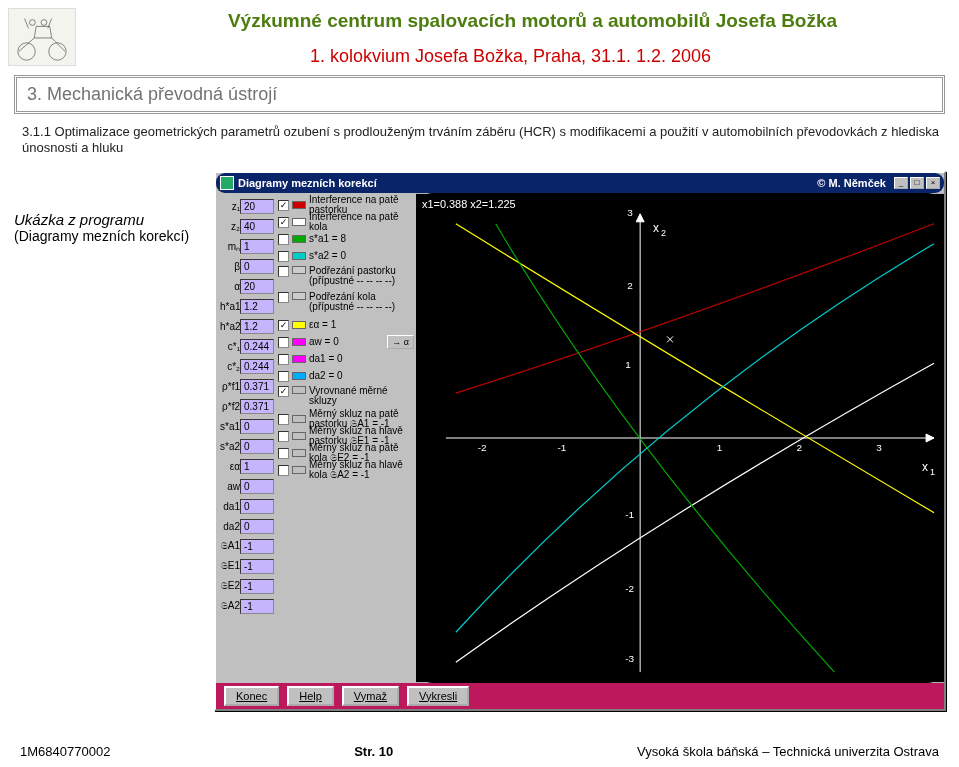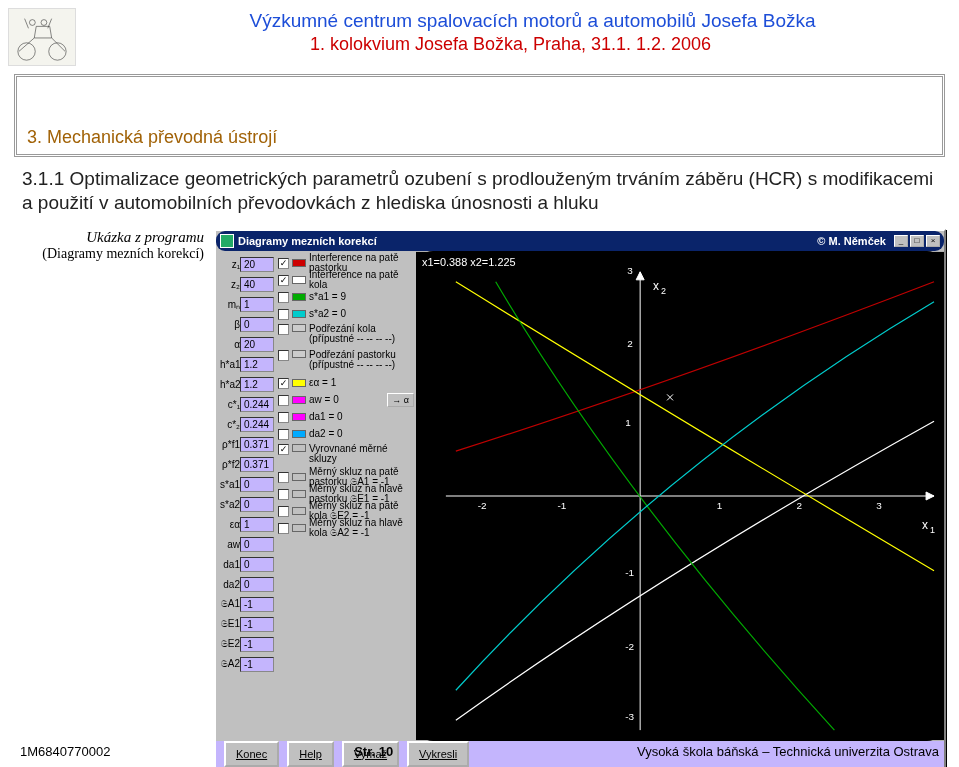--- a/index.html
+++ b/index.html
@@ -2,30 +2,30 @@
 <html><head>
 <meta charset="utf-8">
 <style>
   * { box-sizing: border-box; margin: 0; padding: 0; }
   body { width: 959px; height: 767px; background: #fff; font-family: Arial, sans-serif; position: relative; overflow: hidden; }
 
   .header { display: flex; align-items: flex-start; padding: 8px 14px 2px 8px; }
   .logo { width: 68px; height: 58px; background: #f4f4ee; border: 1px solid #ddd; position: relative; }
   .logo svg { width: 100%; height: 100%; }
   .title-block { flex: 1; text-align: center; padding-top: 2px; }
-  .main-title { color: #1d4ed8; font-weight: normal; font-size: 19px; margin-left: 44px; }
-  .sub-title { color: #c00; font-size: 18px; margin-top: 2px; }
+  .main-title { color: #4d7c0f; font-weight: bold; font-size: 19px; margin-left: 44px; }
+  .sub-title { color: #c00; font-size: 18px; margin-top: 14px; }
 
   .section-box { margin: 6px 14px 2px 14px; border: 3px double #999; padding: 6px 10px; }
-  .section-text { color: #a16207; font-size: 18px; margin-top: 44px; }
-
-  .body-text { margin: 10px 20px 0 22px; font-size: 19px; color: #222; line-height: 1.25; }
+  .section-text { color: #737373; font-size: 18px; }
+
+  .body-text { margin: 10px 20px 0 22px; font-size: 13px; color: #222; line-height: 1.25; }
 
   .content-row { display: flex; margin: 14px 0 0 14px; gap: 10px; }
-  .caption { width: 190px; text-align: right; font-size: 15px; font-family: Liberation Serif, serif; }
+  .caption { width: 190px; text-align: left; margin-top: 40px; font-size: 15px; }
   .caption .c1 { font-style: italic; }
   .caption .c2 { font-style: italic; }
   .caption .c3 { font-size: 14px; }
 
   .app-window { width: 732px; height: 540px; background: #c0c0c0; border: 2px solid #808080; border-top-color: #fff; border-left-color: #fff; box-shadow: 1px 1px 0 #000; font-family: "Tahoma","Arial",sans-serif; display: flex; flex-direction: column; }
   .app-titlebar { background: linear-gradient(#0a246a,#0a246a); color: #fff; height: 20px; display: flex; align-items: center; padding: 0 4px; font-size: 11px; border-radius: 9px; }
   .app-titlebar .ico { width: 14px; height: 14px; background: #2a6; margin-right: 4px; border: 1px solid #fff; }
   .app-titlebar .ttl { flex: 1; font-weight: bold; }
   .app-titlebar .author { margin-right: 6px; font-weight: bold; }
   .app-titlebar .wbtn { width: 14px; height: 12px; background: #c0c0c0; border: 1px outset #fff; margin-left: 2px; display: flex; align-items: center; justify-content: center; font-size: 8px; color: #000; }
@@ -39,21 +39,21 @@
   .mid-col { width: 140px; background: #c0c0c0; padding: 4px 2px; }
   .chk-row { display: flex; align-items: center; height: 17px; gap: 3px; font-size: 10px; }
   .chk-row .cb { width: 11px; height: 11px; border: 1px inset #888; background: #fff; display: flex; align-items: center; justify-content: center; font-size: 9px; }
   .chk-row .sw { width: 14px; height: 8px; border: 1px solid #666; }
   .chk-row .tx { flex: 1; font-size: 10px; line-height: 1; }
   .mini-btn { background: #c0c0c0; border: 1px outset #fff; font-size: 9px; padding: 1px 4px; margin-left: 3px; }
 
   .plot-col { flex: 1; background: #000; position: relative; border-radius: 17px; }
   .plot-svg { width: 100%; height: 100%; display: block; }
 
-  .app-footer { height: 26px; background: #c4b5fd; display: flex; gap: 8px; padding: 0 8px; }
+  .app-footer { height: 26px; background: #be185d; display: flex; align-items: center; gap: 8px; padding: 0 8px; }
   .f-btn { background: #c0c0c0; border: 2px outset #fff; padding: 2px 10px; font-size: 11px; cursor: pointer; }
   .f-btn span { text-decoration: underline; }
 
   .page-footer { position: absolute; bottom: 8px; left: 0; right: 0; display: flex; justify-content: space-between; padding: 0 20px; font-size: 13px; }
   .ck { font-weight: bold; }
 </style>
 </head>
 <body>
 
 <div class="header">
@@ -192,36 +192,36 @@
             <div class="tx">Interference na patě pastorku</div>
           </div>
           <div class="chk-row">
             <div class="cb">✓</div>
             <div class="sw" style="background: rgb(255, 255, 255);"></div>
             <div class="tx">Interference na patě kola</div>
           </div>
           <div class="chk-row">
             <div class="cb"></div>
             <div class="sw" style="background: rgb(0, 170, 0);"></div>
-            <div class="tx">s*a1 = 9</div>
+            <div class="tx">s*a1 = 8</div>
           </div>
           <div class="chk-row">
             <div class="cb"></div>
             <div class="sw" style="background: rgb(0, 204, 204);"></div>
             <div class="tx">s*a2 = 0</div>
           </div>
           <div class="chk-row" style="height: 26px; align-items: flex-start; padding-top: 1px;">
             <div class="cb"></div>
             <div class="sw" style="background: rgb(204, 204, 204);"></div>
+            <div class="tx">Podřezání pastorku (přípustné -- -- -- --)</div>
+          </div>
+          <div class="chk-row" style="height: 26px; align-items: flex-start; padding-top: 1px;">
+            <div class="cb"></div>
+            <div class="sw" style="background: rgb(204, 204, 204);"></div>
             <div class="tx">Podřezání kola (přípustné -- -- -- --)</div>
-          </div>
-          <div class="chk-row" style="height: 26px; align-items: flex-start; padding-top: 1px;">
-            <div class="cb"></div>
-            <div class="sw" style="background: rgb(204, 204, 204);"></div>
-            <div class="tx">Podřezání pastorku (přípustné -- -- -- --)</div>
           </div>
           <div class="chk-row">
             <div class="cb">✓</div>
             <div class="sw" style="background: rgb(255, 255, 0);"></div>
             <div class="tx">εα = 1</div>
           </div>
           <div class="chk-row">
             <div class="cb"></div>
             <div class="sw" style="background: rgb(255, 0, 255);"></div>
             <div class="tx">aw = 0</div>

